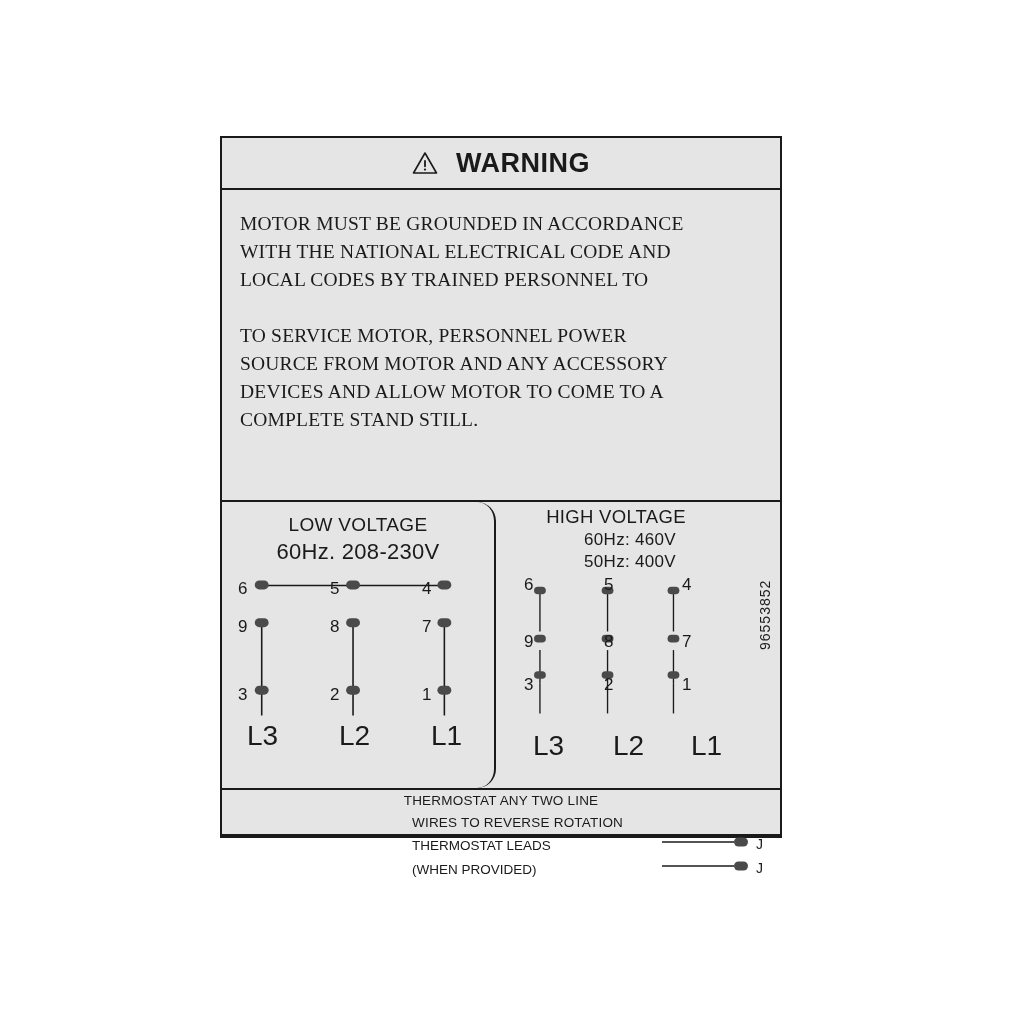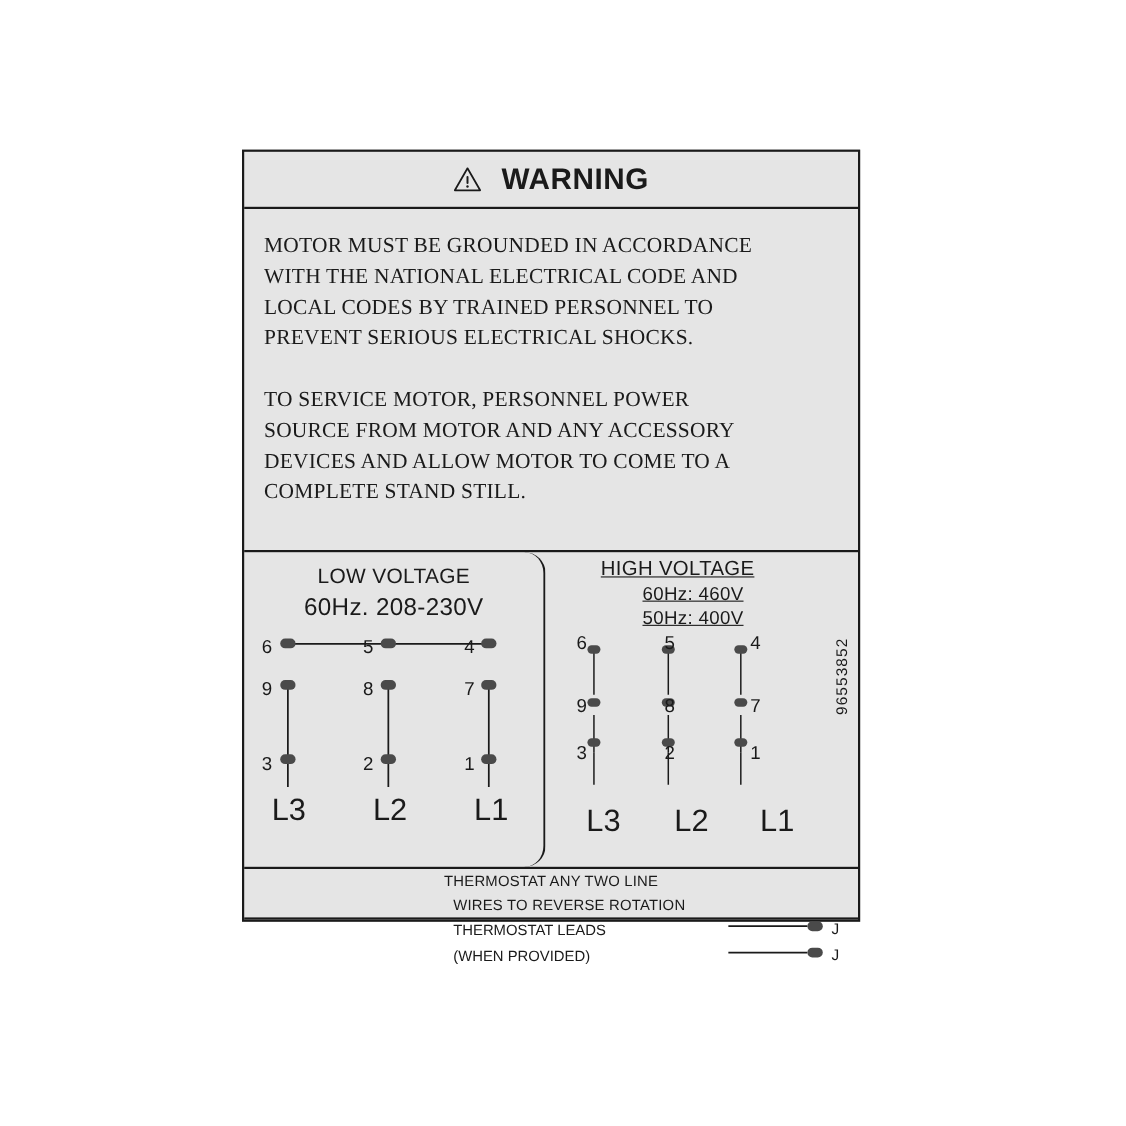--- a/index.html
+++ b/index.html
@@ -64,21 +64,21 @@
     display: flex;
     height: 288px;
     border-bottom: 2px solid #1a1a1a;
     box-sizing: border-box;
   }
   .diag {
     position: relative;
     box-sizing: border-box;
   }
   .diag.low { width: 274px; border-right: 2px solid #1a1a1a; border-radius: 19px; }
-  .diag.high { width: 240px; text-decoration: underline; }
+  .diag.high { width: 240px; }
 
   .diag-title {
     text-align: center;
     font-size: 19px;
     margin-top: 12px;
     letter-spacing: 0.3px;
   }
   .diag-sub {
     text-align: center;
     font-size: 22px;
@@ -176,21 +176,20 @@
         <circle cx="13" cy="18.6" r="1.1" fill="#1a1a1a"></circle>
       </svg>
     </span>
     <span class="warn-title">WARNING</span>
   </div>
 
   <div class="warn-body">
     <p>MOTOR MUST BE GROUNDED IN ACCORDANCE</p>
     <p>WITH THE NATIONAL ELECTRICAL CODE AND</p>
     <p>LOCAL CODES BY TRAINED PERSONNEL TO</p>
-    <p>PREVENT SERIOUS ELECTRICAL SHOCKS.</p>
     <div class="gap"></div>
     <p>TO SERVICE MOTOR, PERSONNEL POWER</p>
     <p>SOURCE FROM MOTOR AND ANY ACCESSORY</p>
     <p>DEVICES AND ALLOW MOTOR TO COME TO A</p>
     <p>COMPLETE STAND STILL.</p>
   </div>
 
   <div class="diagrams">
 
     <div class="diag low">

